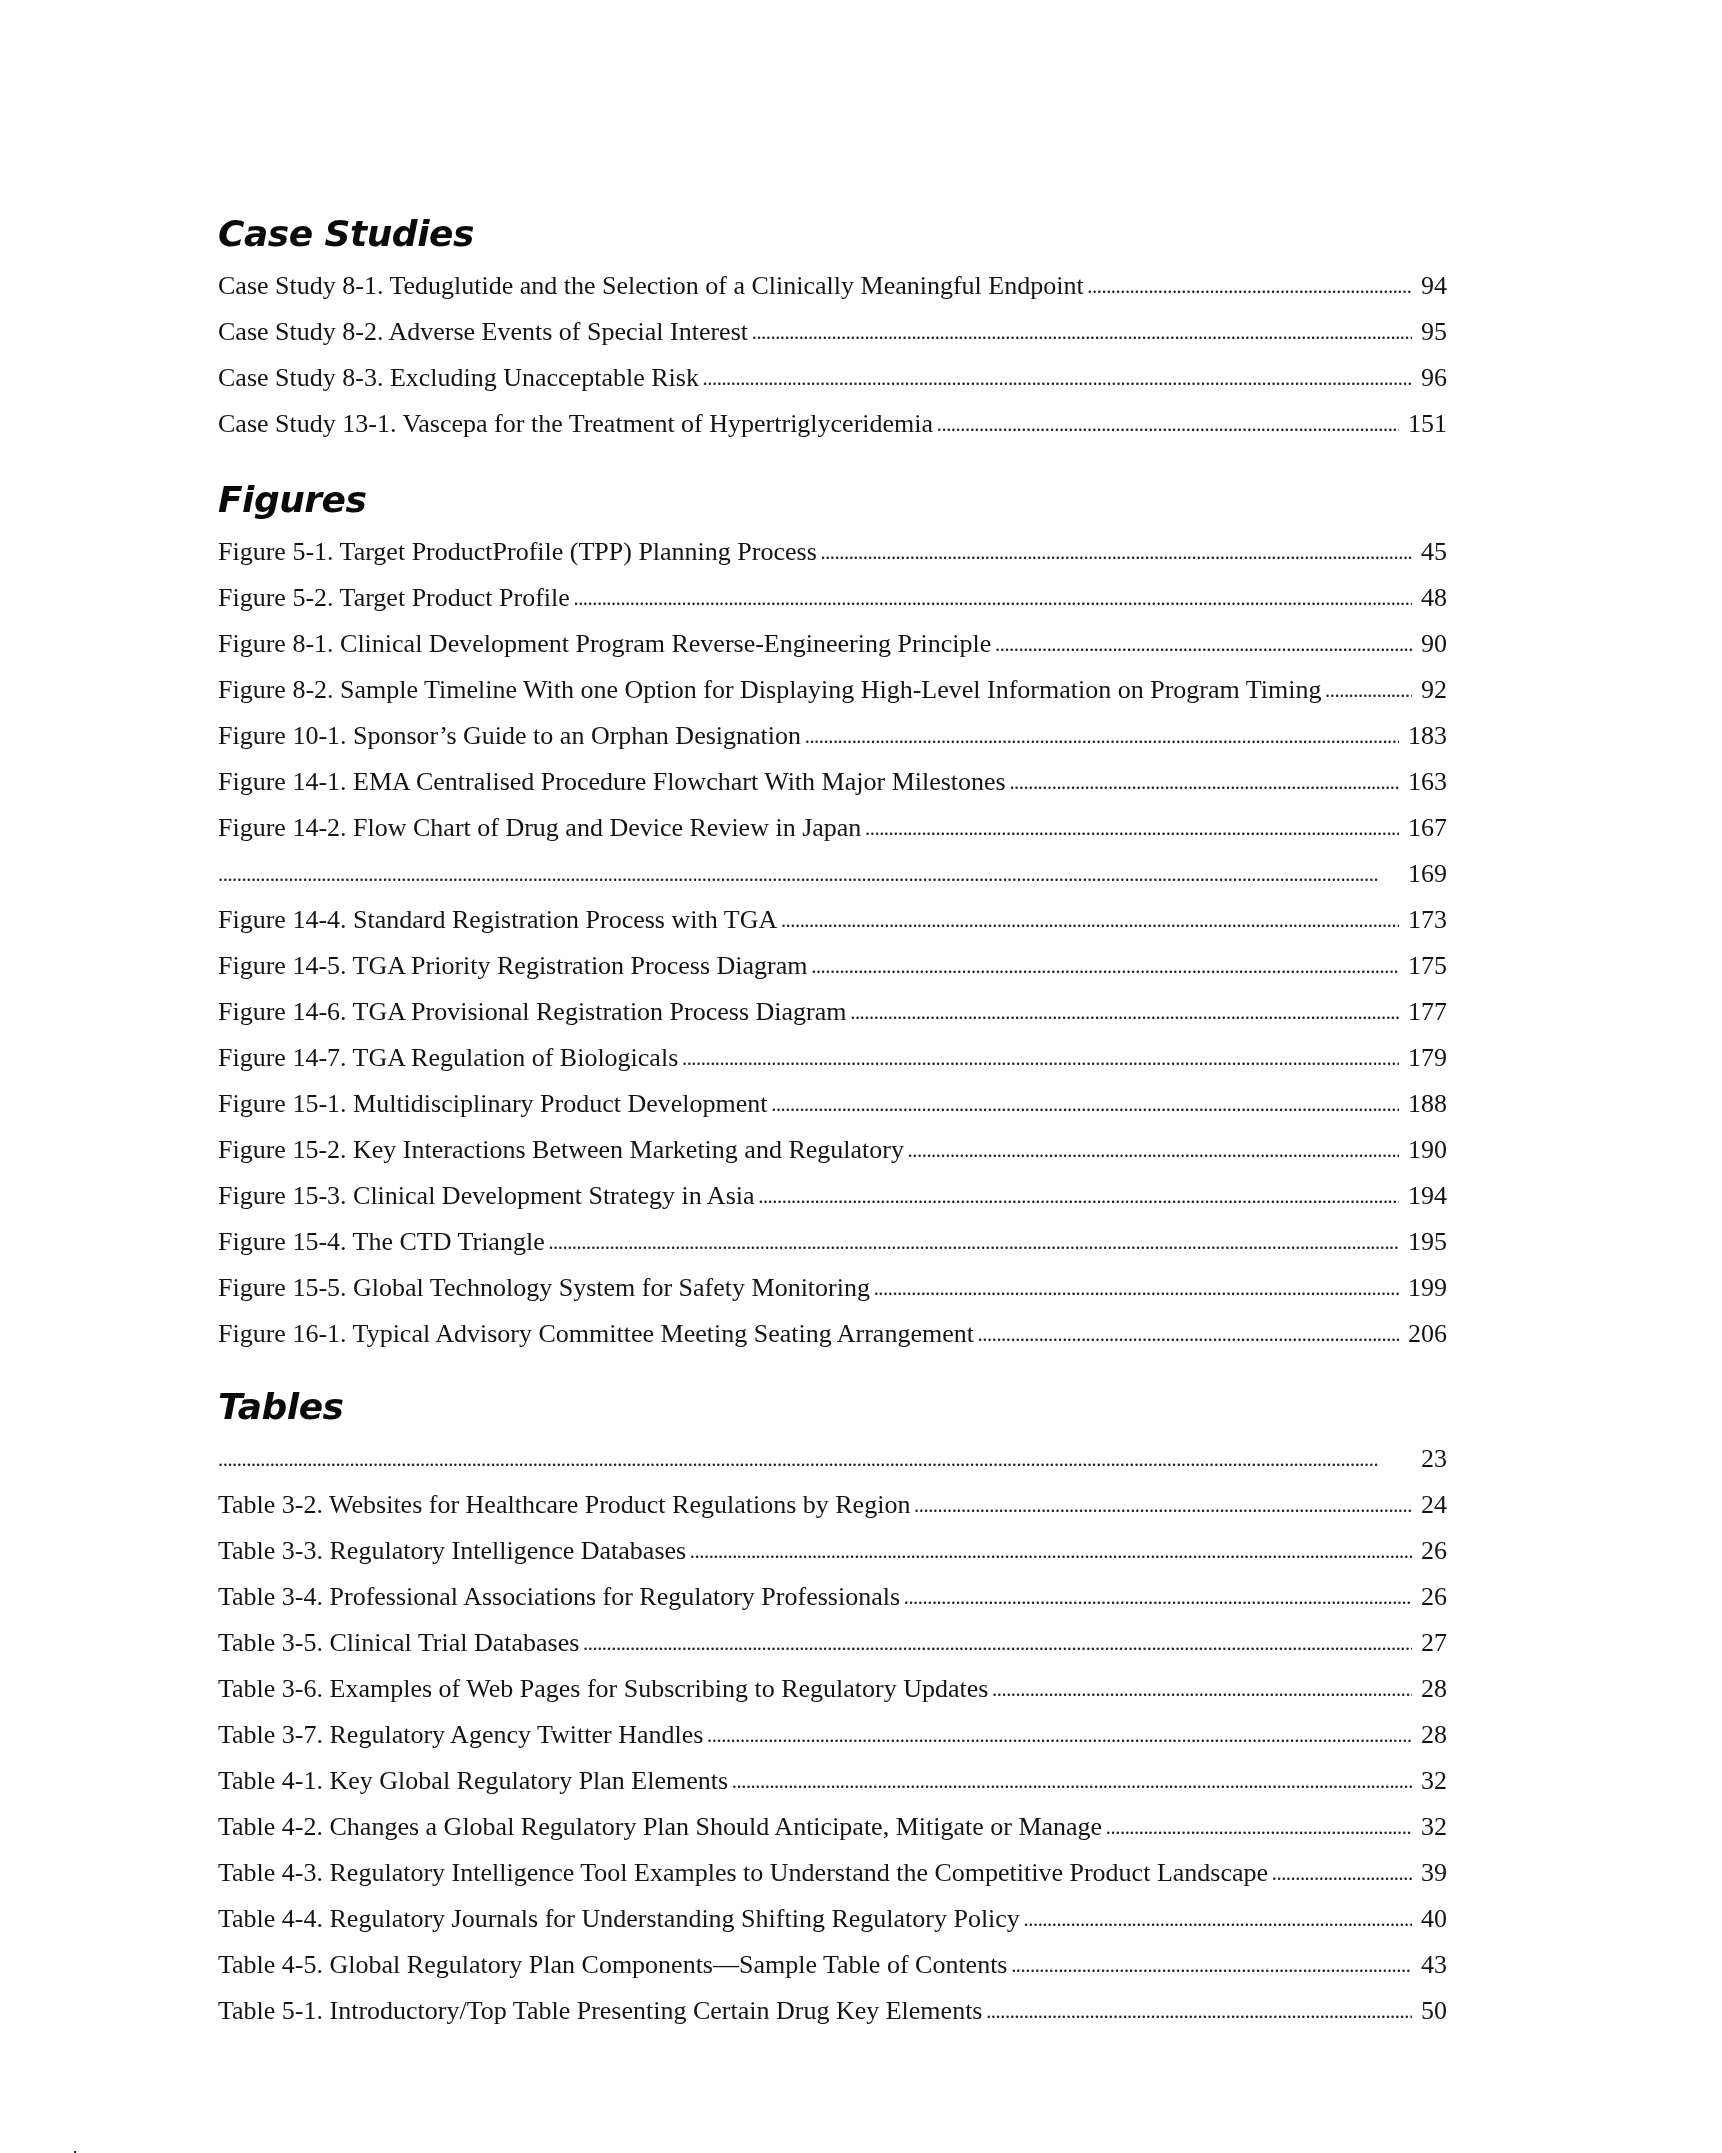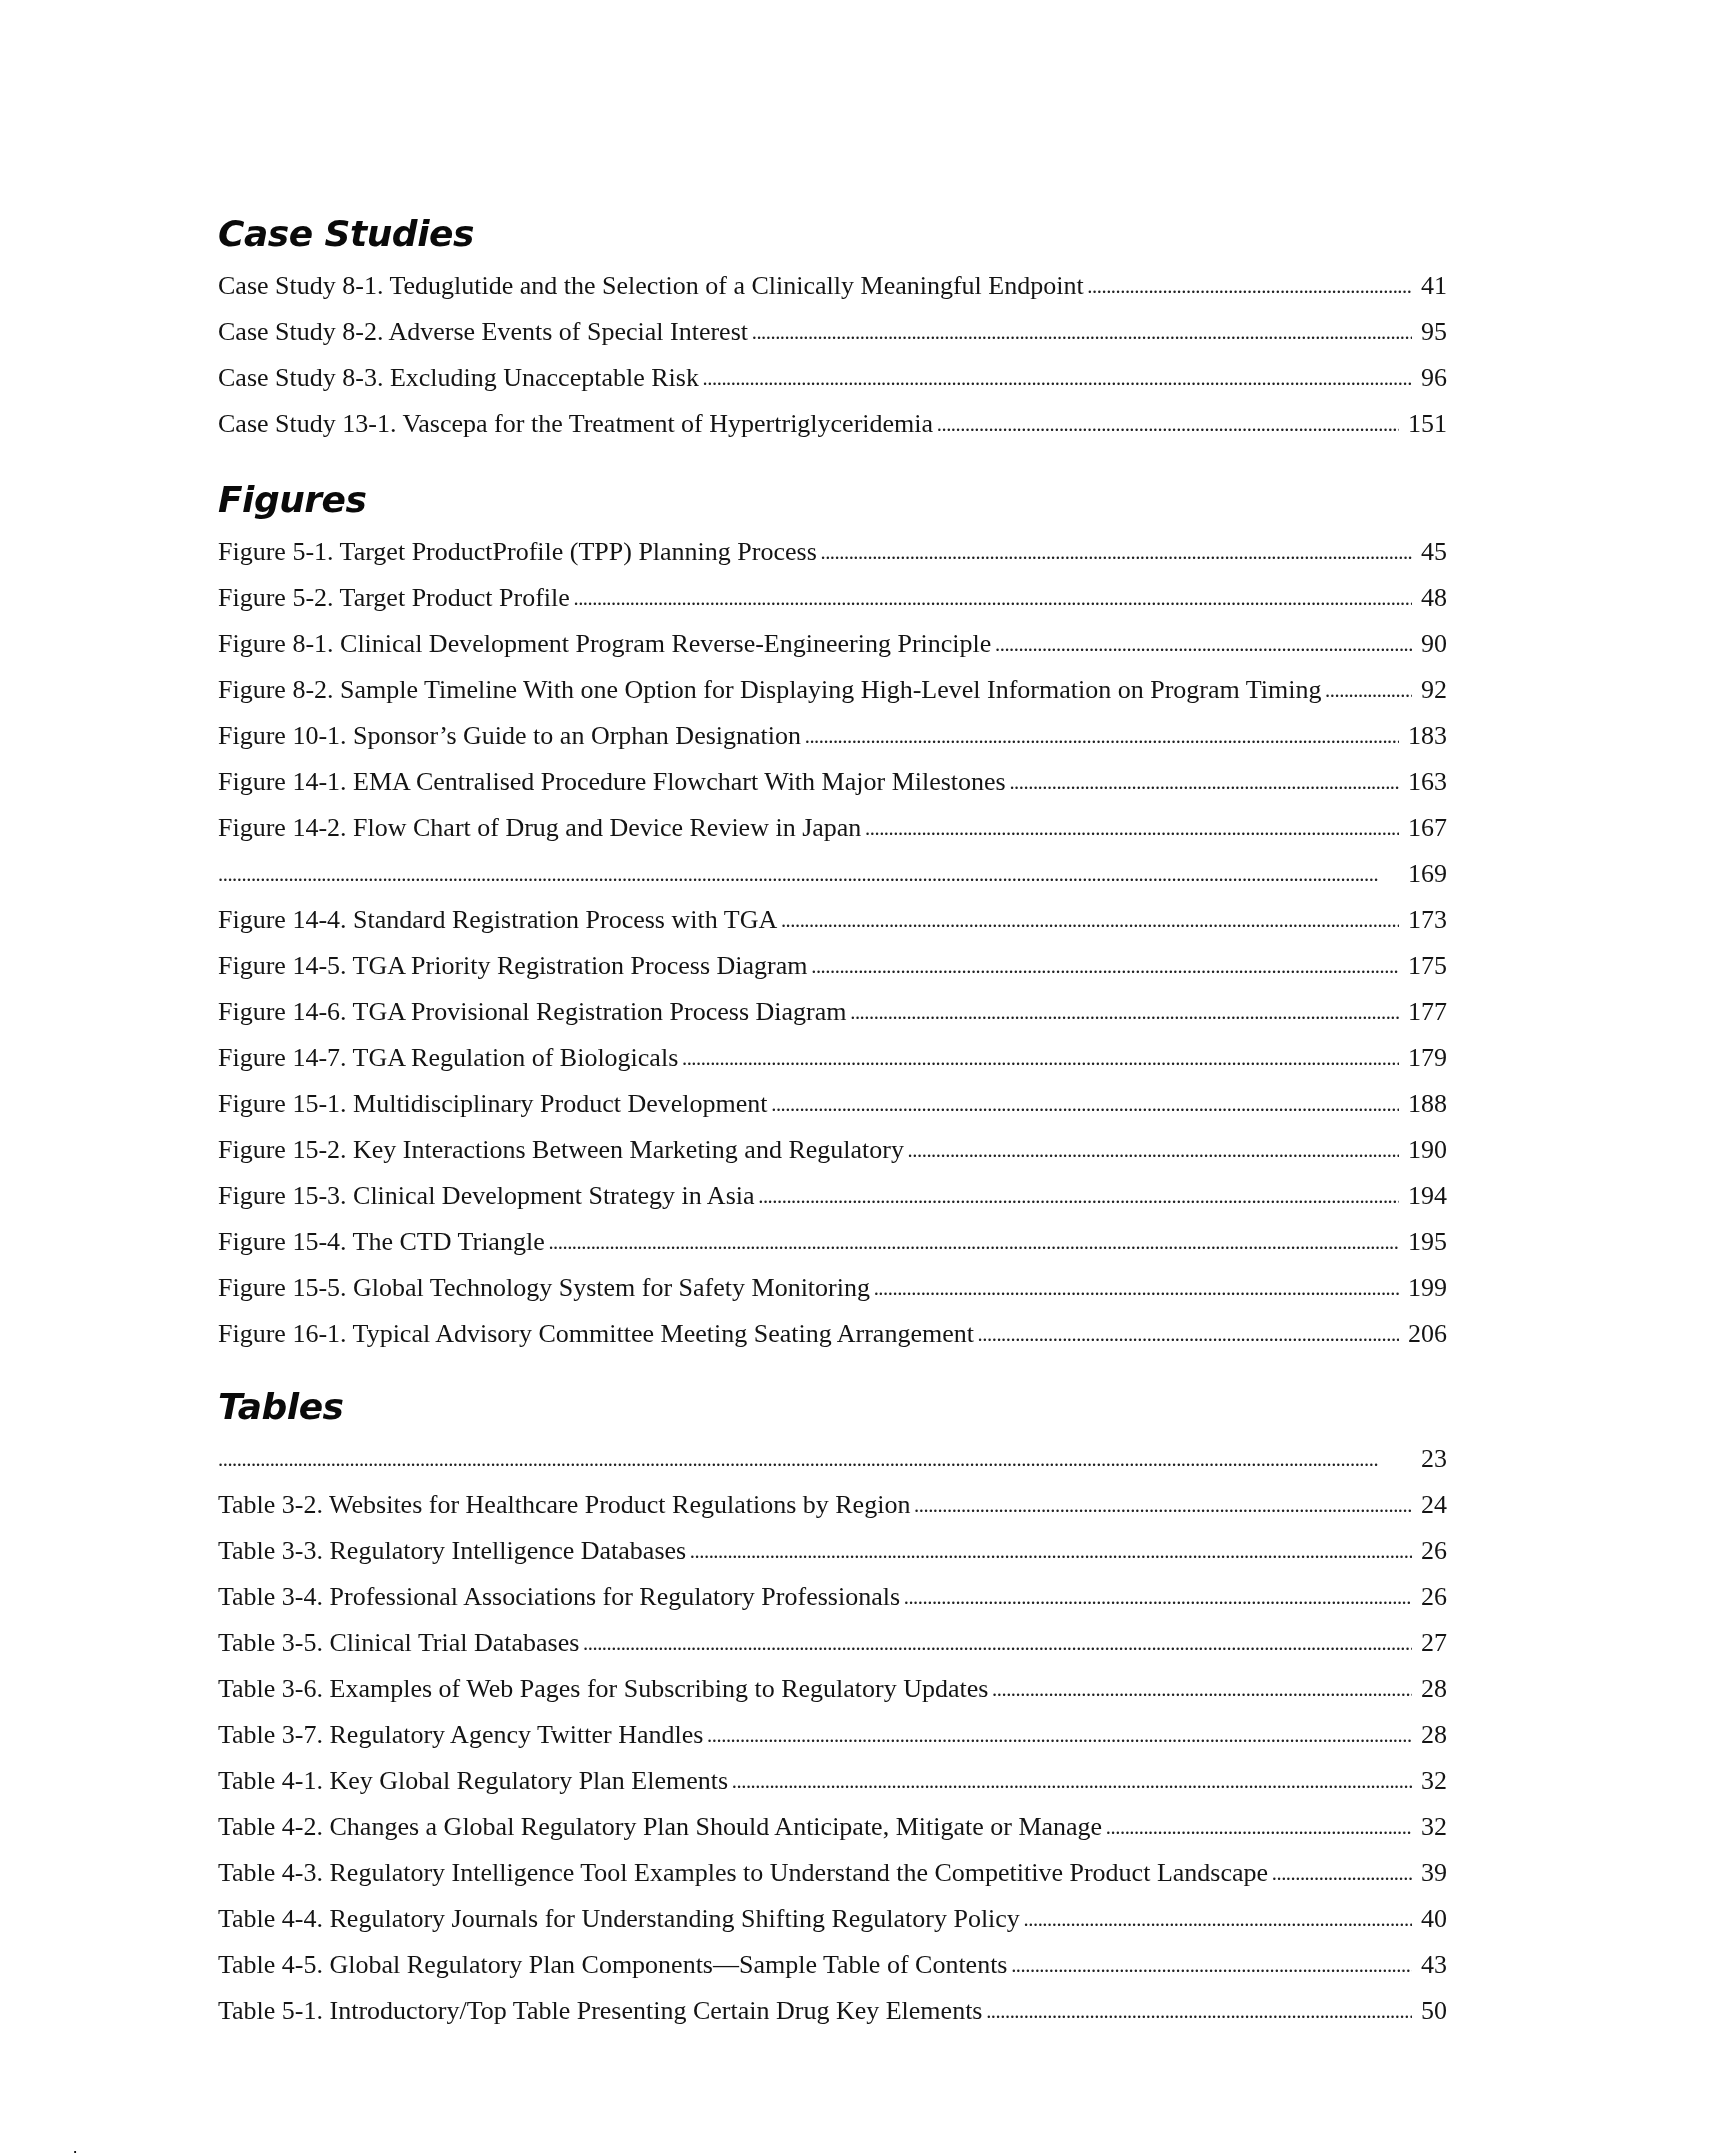--- a/index.html
+++ b/index.html
@@ -86,21 +86,21 @@
 <body>
 
 <div class="page">
 
   <section class="section" style="top:212px;">
     <h2 class="section-heading">Case Studies</h2>
     <div>
         <div class="entry">
           <span class="title">Case Study 8-1. Teduglutide and the Selection of a Clinically Meaningful Endpoint</span>
           <span class="leader"></span>
-          <span class="page-num">41</span>
+          <span class="page-num">94</span>
         </div>
         <div class="entry">
           <span class="title">Case Study 8-2. Adverse Events of Special Interest</span>
           <span class="leader"></span>
           <span class="page-num">95</span>
         </div>
         <div class="entry">
           <span class="title">Case Study 8-3. Excluding Unacceptable Risk</span>
           <span class="leader"></span>
           <span class="page-num">96</span>

